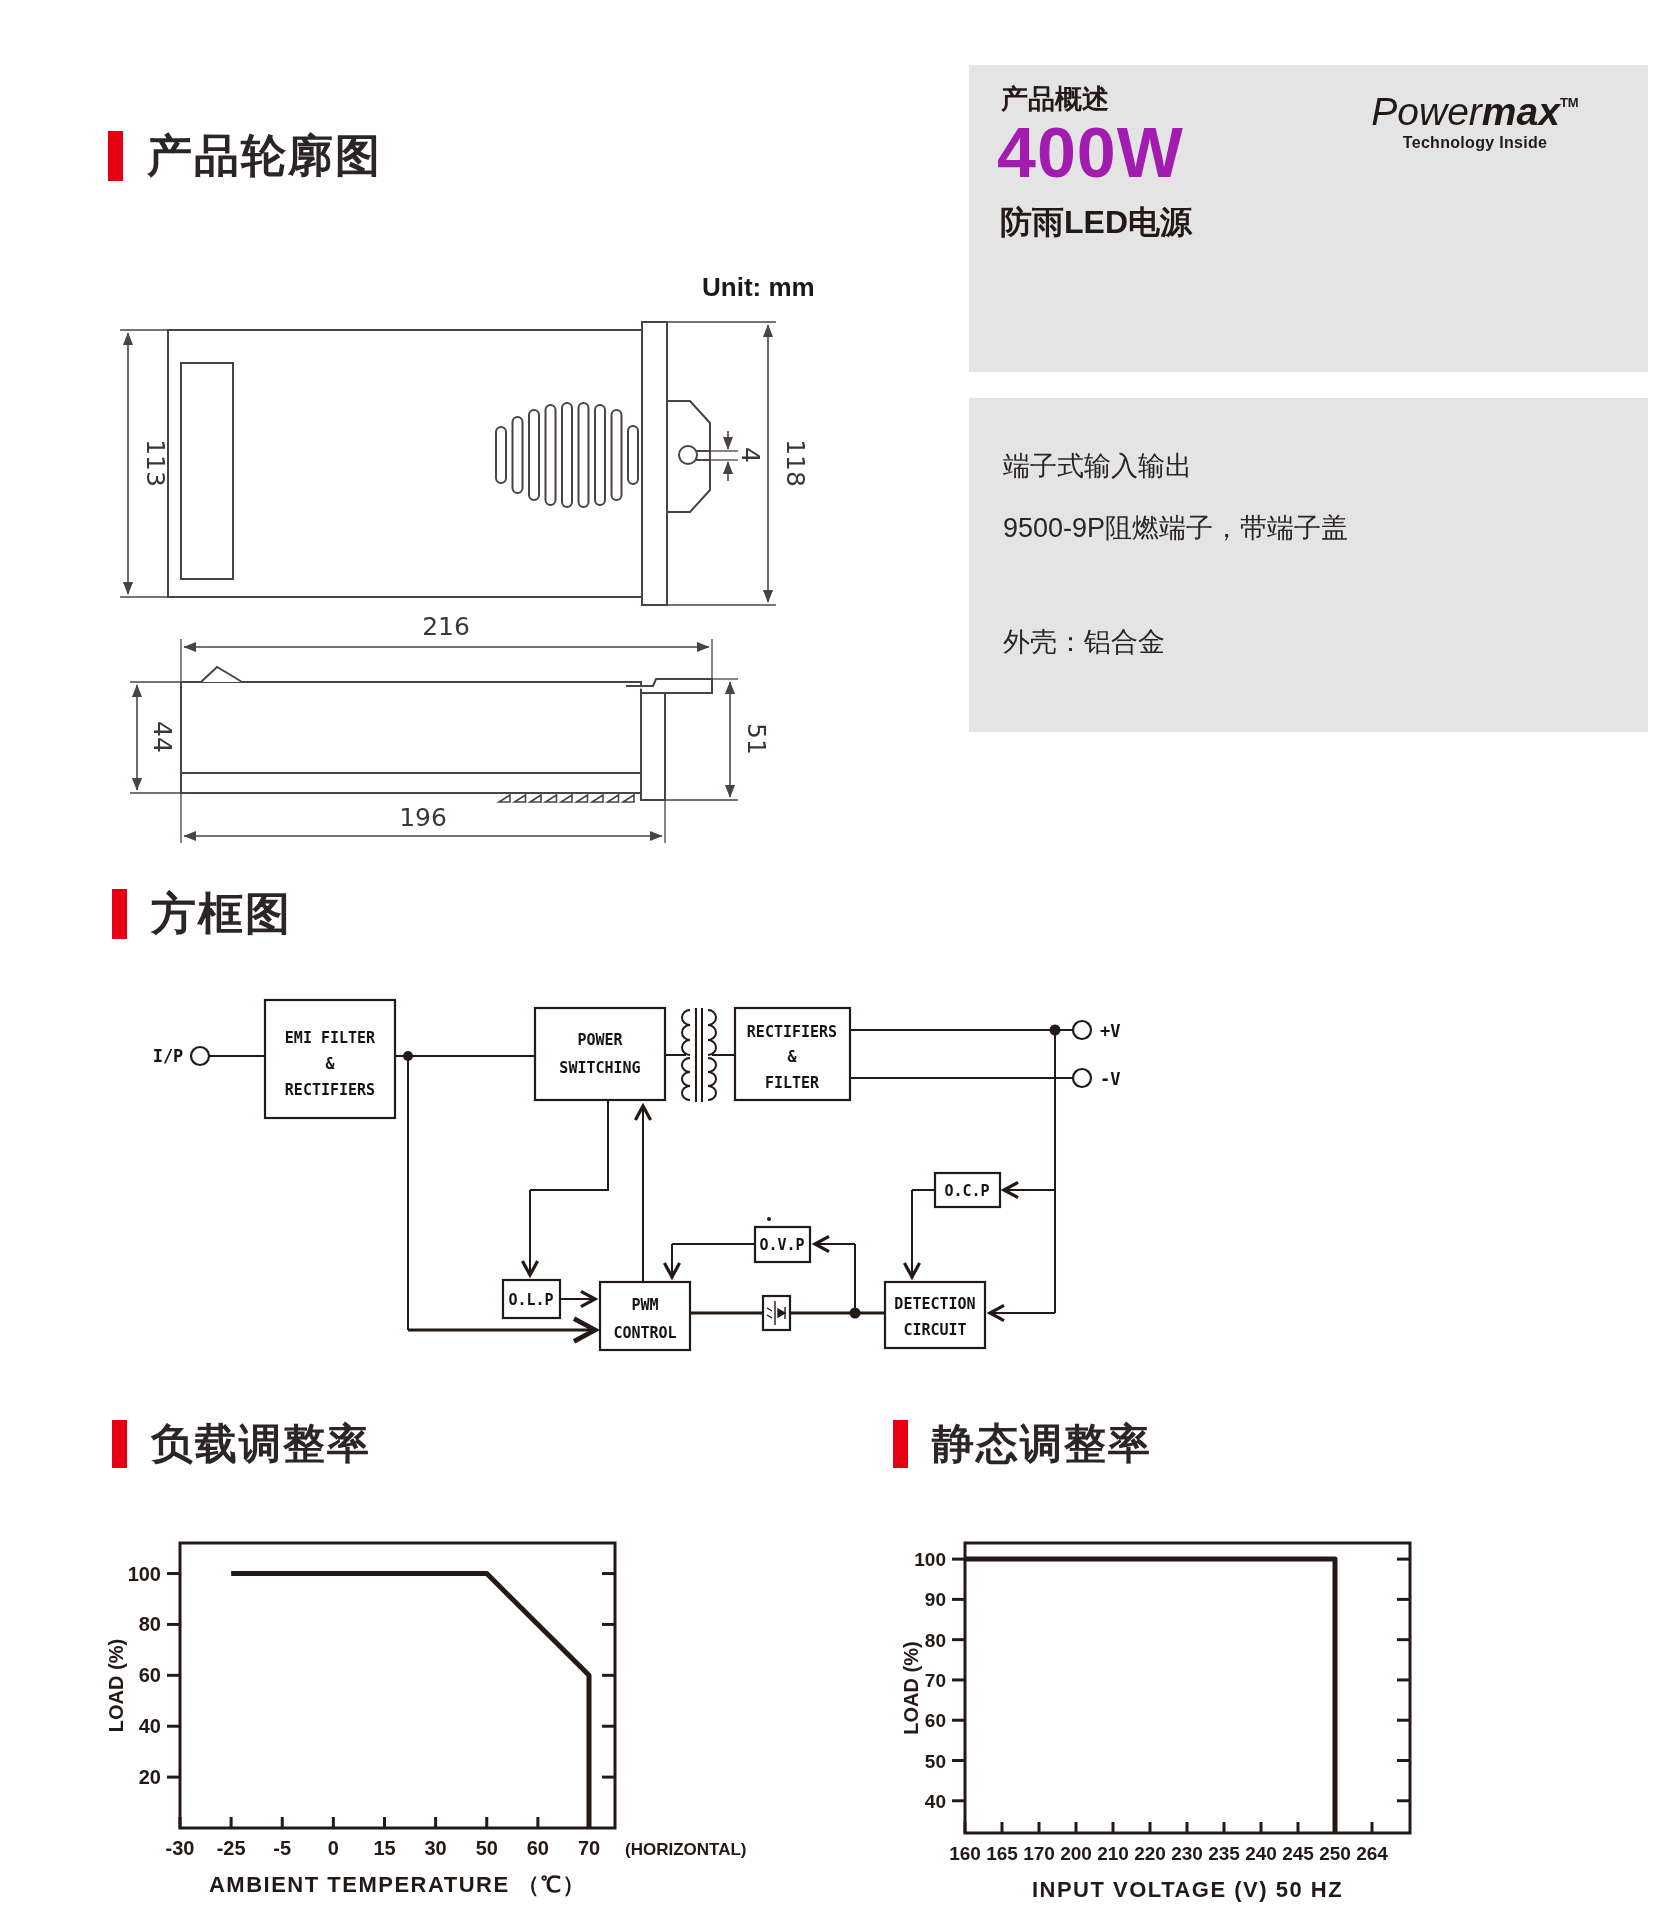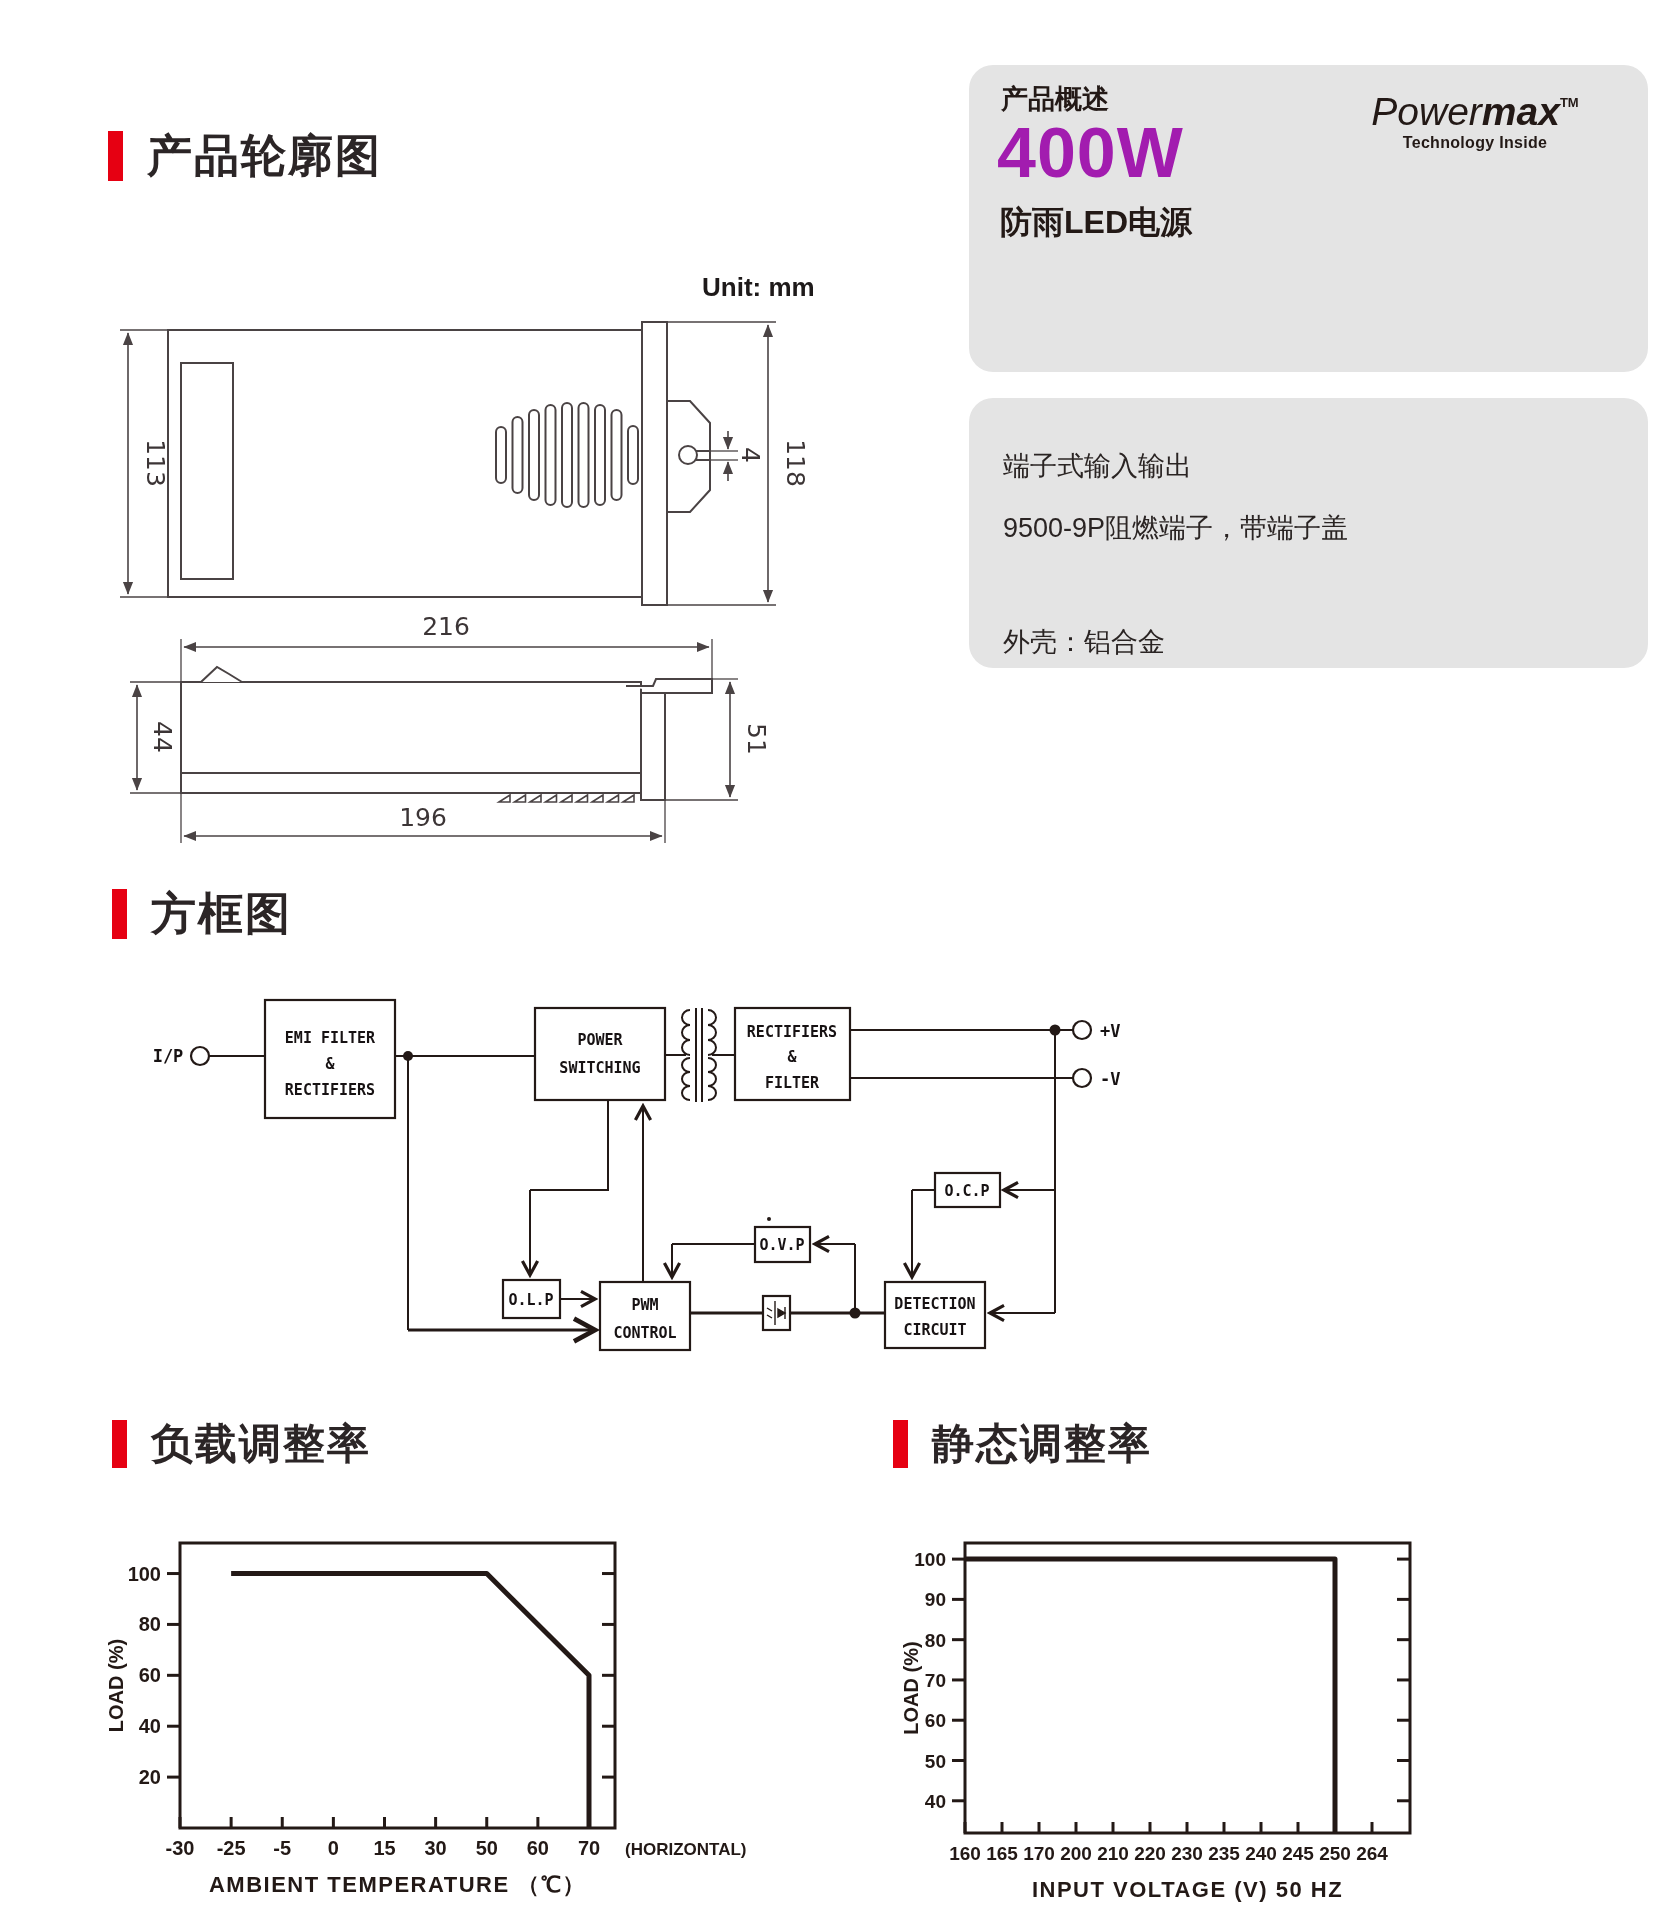--- a/index.html
+++ b/index.html
@@ -2,21 +2,21 @@
 <html><head>
 <meta charset="utf-8">
 <style>
   html,body{margin:0;padding:0;background:#fff;}
   .page{position:relative;width:1654px;height:1924px;background:#ffffff;
         font-family:"Liberation Sans",sans-serif;color:#231916;overflow:hidden;}
   .abs{position:absolute;}
   .sec-title{position:absolute;display:flex;align-items:center;}
   .sec-title .bar{width:15px;height:50px;background:#e60012;margin-right:24px;}
   .sec-title .txt{font-size:45px;font-weight:bold;color:#2b2526;letter-spacing:2px;}
-  .panel{position:absolute;left:969px;width:679px;background:#e4e4e4;border-radius:24px;}
+  .panel{position:absolute;left:969px;width:679px;background:#e4e4e4;}
   .p-label{position:absolute;left:32px;top:16px;font-size:27px;font-weight:bold;color:#231916;}
   .p-watt{position:absolute;left:28px;top:48px;font-size:70px;font-weight:800;color:#a21caf;letter-spacing:1px;}
   .p-sub{position:absolute;left:31px;top:136px;font-size:32px;font-weight:bold;color:#231916;}
   .p-specs{position:absolute;left:31px;top:188px;font-size:26px;color:#322d2c;}
   .spec-row{height:38px;line-height:38px;white-space:nowrap;}
   .spec-row .lb{display:inline-block;width:72px;}
   .spec-row .vl{margin-left:26px;}
   .logo{position:absolute;right:38px;top:18px;width:270px;text-align:center;color:#231916;}
   .logo .brand{font-style:italic;font-size:39px;line-height:40px;white-space:nowrap;}
   .logo .b1{font-weight:400;}
@@ -133,21 +133,21 @@
   <div class="panel" style="top:65px;height:307px;">
     <div class="p-label">产品概述</div>
     <div class="logo">
       <div class="brand"><span class="b1">Power</span><span class="b2">max</span><sup>TM</sup></div>
       <div class="tag">Technology Inside</div>
     </div>
     <div class="p-watt">400W</div>
     <div class="p-sub">防雨LED电源</div>
   </div>
 
-  <div class="panel" style="top:398px;height:270px;">
+  <div class="panel" style="top:398px;height:334px;">
     <div class="feat" style="top:50px;">端子式输入输出</div>
     <div class="feat" style="top:112px;">9500-9P阻燃端子，带端子盖</div>
     <div class="feat" style="top:226px;">外壳：铝合金</div>
   </div>
 
   <div class="sec-title" style="left:112px;top:884px;">
     <div class="bar"></div>
     <div class="txt">方框图</div>
   </div>
 

